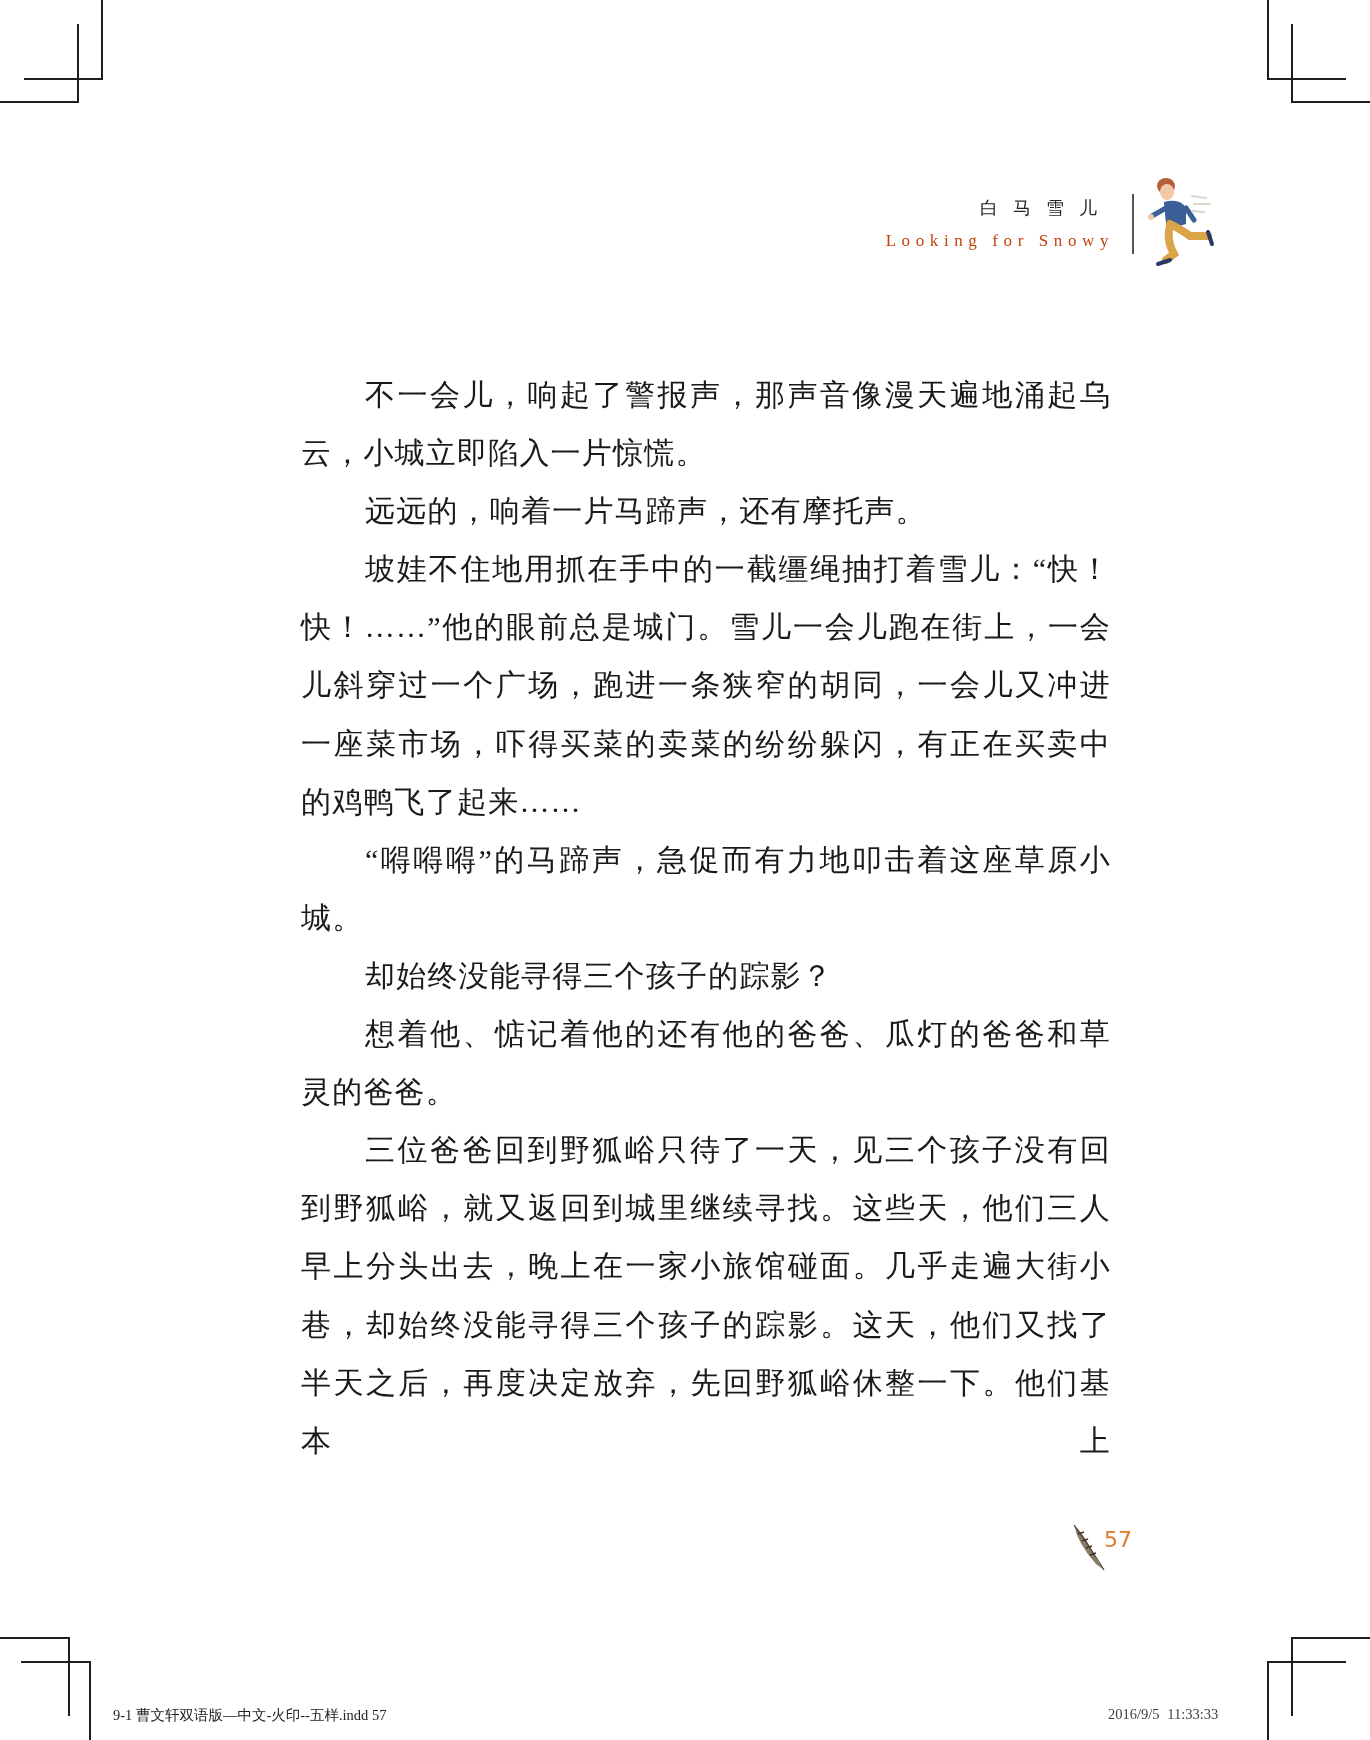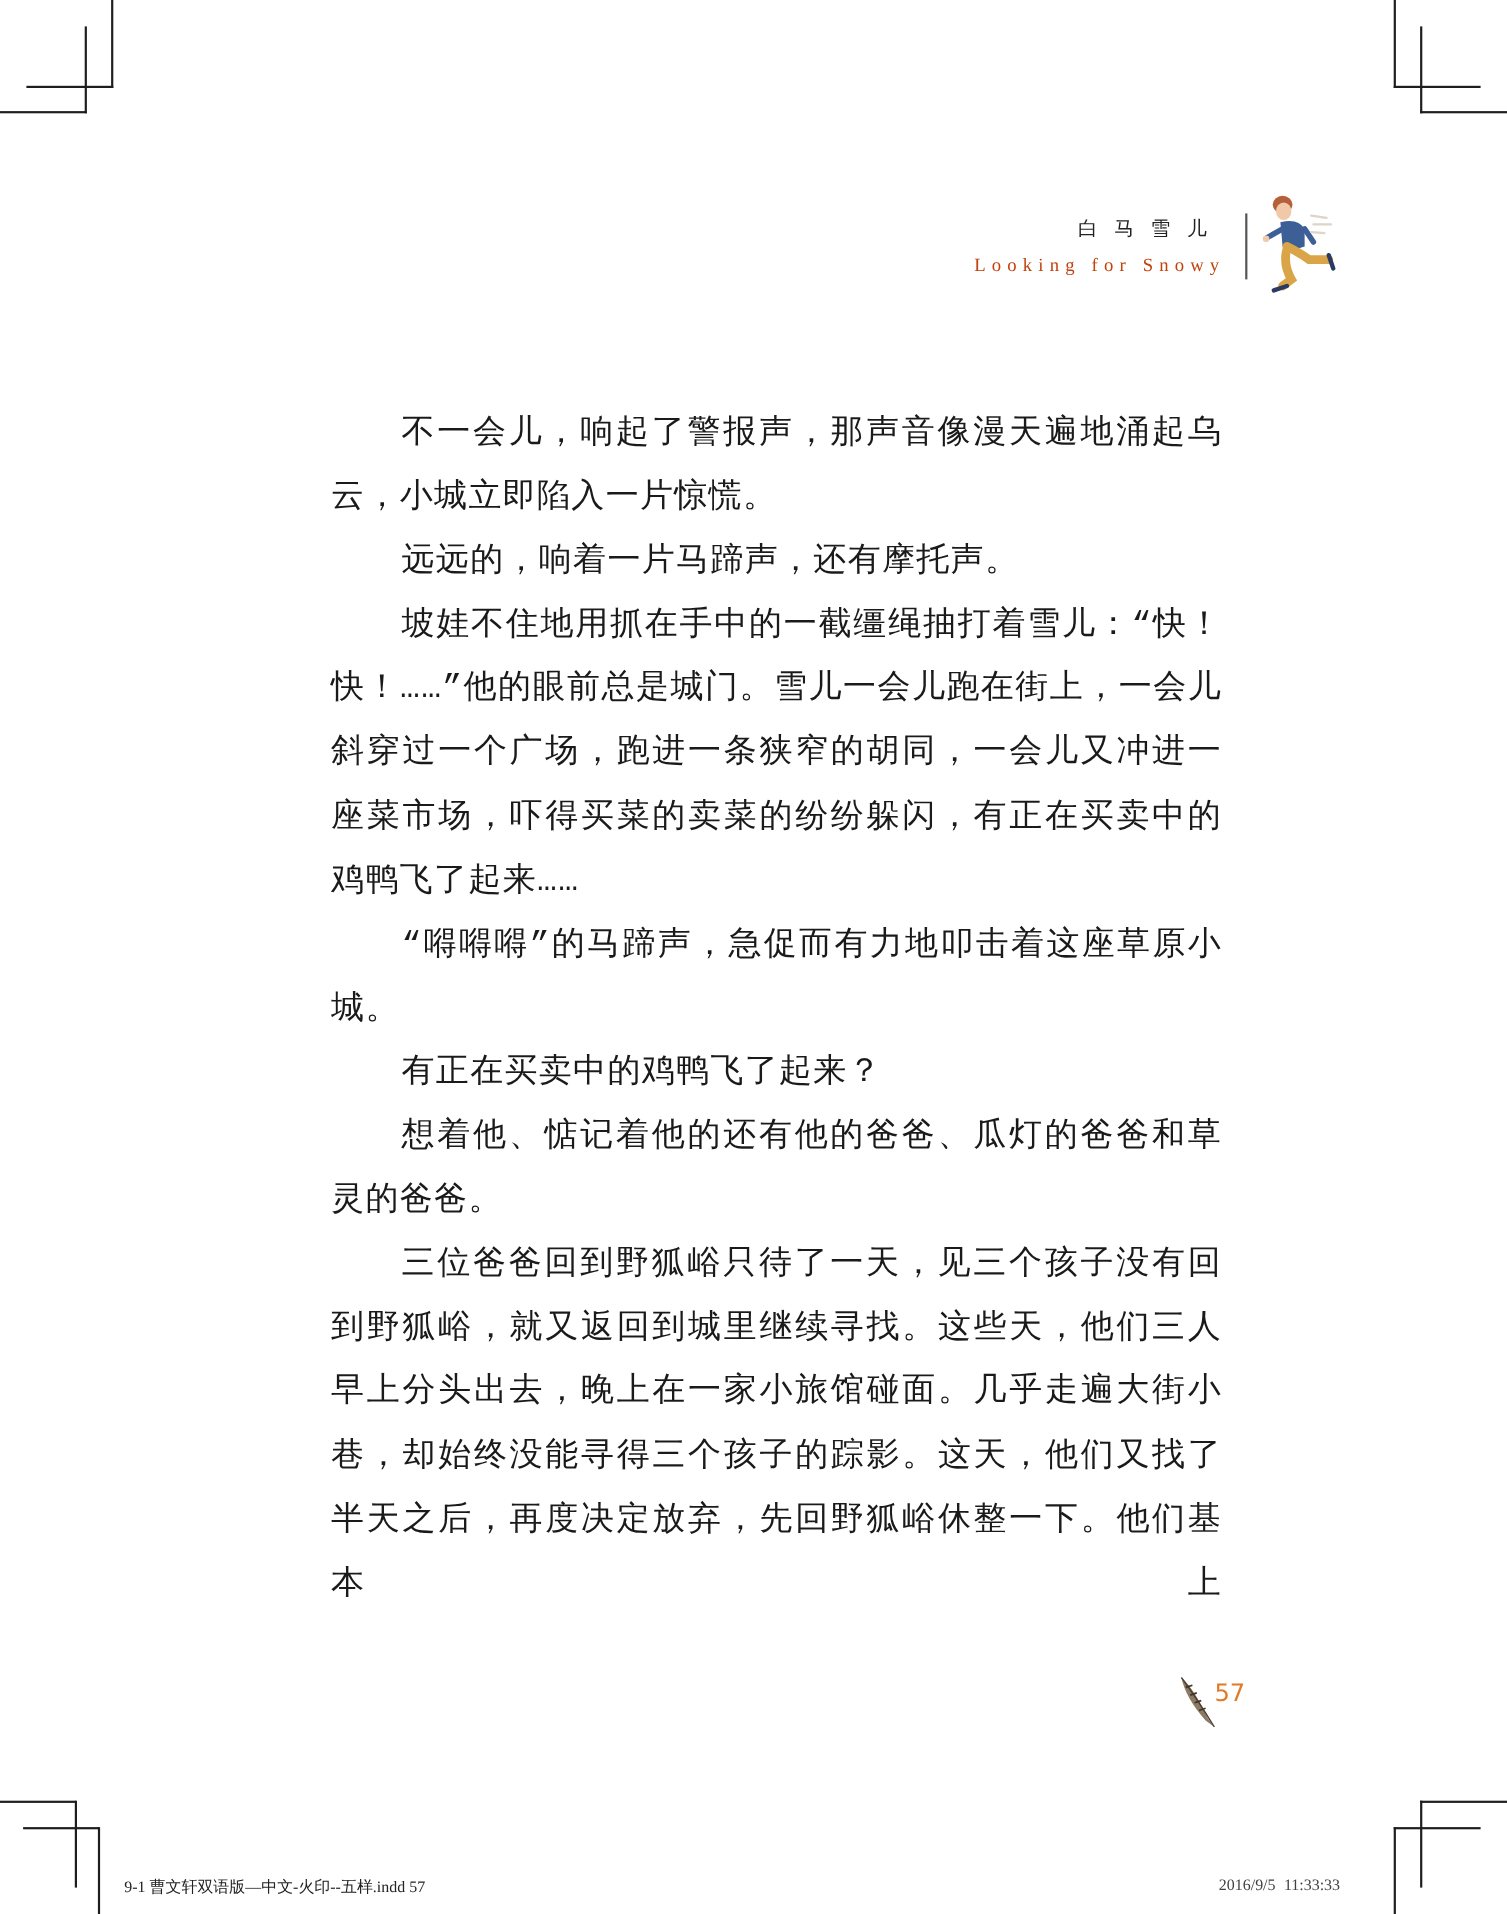--- a/index.html
+++ b/index.html
@@ -6,21 +6,21 @@
   body { width: 1370px; height: 1740px; position: relative; overflow: hidden;
          font-family: "DejaVu Serif", "Liberation Serif", serif; color: #1a1a1a; }
   .crop { position: absolute; background: #1e1e1e; }
   .running-title { position: absolute; right: 258px; top: 196px;
     font-family: Liberation Sans, sans-serif; font-size: 18px; letter-spacing: 15px; color: #222; }
   .running-sub { position: absolute; right: 256px; top: 231px;
     font-family: "Liberation Serif", serif; font-size: 17px; letter-spacing: 5.6px; color: #c2410c; }
   .header-rule { position: absolute; left: 1132px; top: 194px; width: 2px; height: 60px; background: #555; }
   .boy { position: absolute; left: 1146px; top: 174px; width: 80px; height: 98px; }
   .body-text { position: absolute; left: 301px; top: 366px; width: 810px;
-    font-family: Liberation Mono, monospace; font-size: 30px; line-height: 58.1px;
+    font-family: Liberation Serif, serif; font-size: 30px; line-height: 58.1px;
     text-align: justify; letter-spacing: 1.2px; color: #1a1a1a; }
   .body-text p { margin: 0; text-indent: 64px; }
   .body-text p.line { text-align-last: justify; }
   .folio { position: absolute; left: 1104px; top: 1527px; font-family: "DejaVu Sans", sans-serif;
     font-size: 22px; color: #e07b2a; }
   .feather { position: absolute; left: 1068px; top: 1522px; width: 40px; height: 50px; }
   .slug-left { position: absolute; left: 113px; top: 1706px; font-family: "Liberation Serif", serif;
     font-size: 14.5px; color: #222; }
   .slug-right { position: absolute; left: 1108px; top: 1706px; font-family: "Liberation Serif", serif;
     font-size: 14.5px; color: #404040; word-spacing: 4px; }
@@ -63,21 +63,21 @@
   <path d="M24 52 Q20 66 28 80 L20 86" stroke="#d9a548" stroke-width="8" fill="none" stroke-linecap="round"></path>
   <path d="M62 58 L66 70" stroke="#2b3a63" stroke-width="4" stroke-linecap="round"></path>
   <path d="M12 90 L24 86" stroke="#2b3a63" stroke-width="4" stroke-linecap="round"></path>
 </svg>
 
 <div class="body-text">
   <p>不一会儿，响起了警报声，那声音像漫天遍地涌起乌云，小城立即陷入一片惊慌。</p>
   <p>远远的，响着一片马蹄声，还有摩托声。</p>
   <p>坡娃不住地用抓在手中的一截缰绳抽打着雪儿：“快！快！……”他的眼前总是城门。雪儿一会儿跑在街上，一会儿斜穿过一个广场，跑进一条狭窄的胡同，一会儿又冲进一座菜市场，吓得买菜的卖菜的纷纷躲闪，有正在买卖中的鸡鸭飞了起来……</p>
   <p>“嘚嘚嘚”的马蹄声，急促而有力地叩击着这座草原小城。</p>
-  <p>有正在买卖中的鸡鸭飞了起来？</p>
+  <p>却始终没能寻得三个孩子的踪影？</p>
   <p>想着他、惦记着他的还有他的爸爸、瓜灯的爸爸和草灵的爸爸。</p>
   <p class="line">三位爸爸回到野狐峪只待了一天，见三个孩子没有回到野狐峪，就又返回到城里继续寻找。这些天，他们三人早上分头出去，晚上在一家小旅馆碰面。几乎走遍大街小巷，却始终没能寻得三个孩子的踪影。这天，他们又找了半天之后，再度决定放弃，先回野狐峪休整一下。他们基本上</p>
 </div>
 
 <svg class="feather" viewBox="0 0 40 50">
   <path d="M6 3 Q18 14 30 40 L36 48 L28 42 Q10 22 6 3 Z" fill="#8b7a64"></path>
   <path d="M6 3 Q20 22 36 48" stroke="#4b3f33" stroke-width="1.2" fill="none"></path>
   <path d="M10 12 L16 10 M14 19 L20 17 M18 26 L24 24 M22 33 L28 31" stroke="#3e342a" stroke-width="1.5"></path>
 </svg>
 <div class="folio">57</div>

